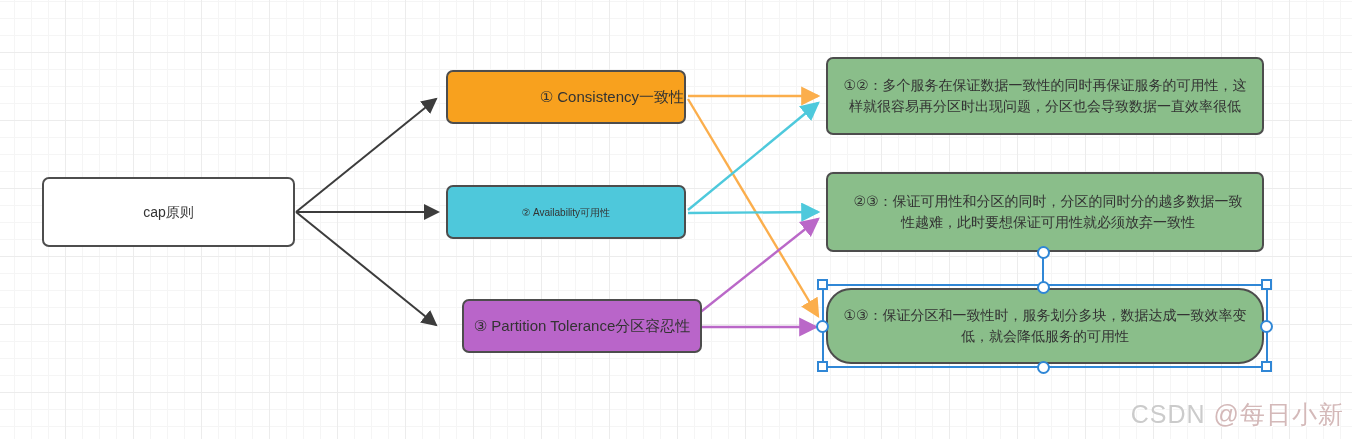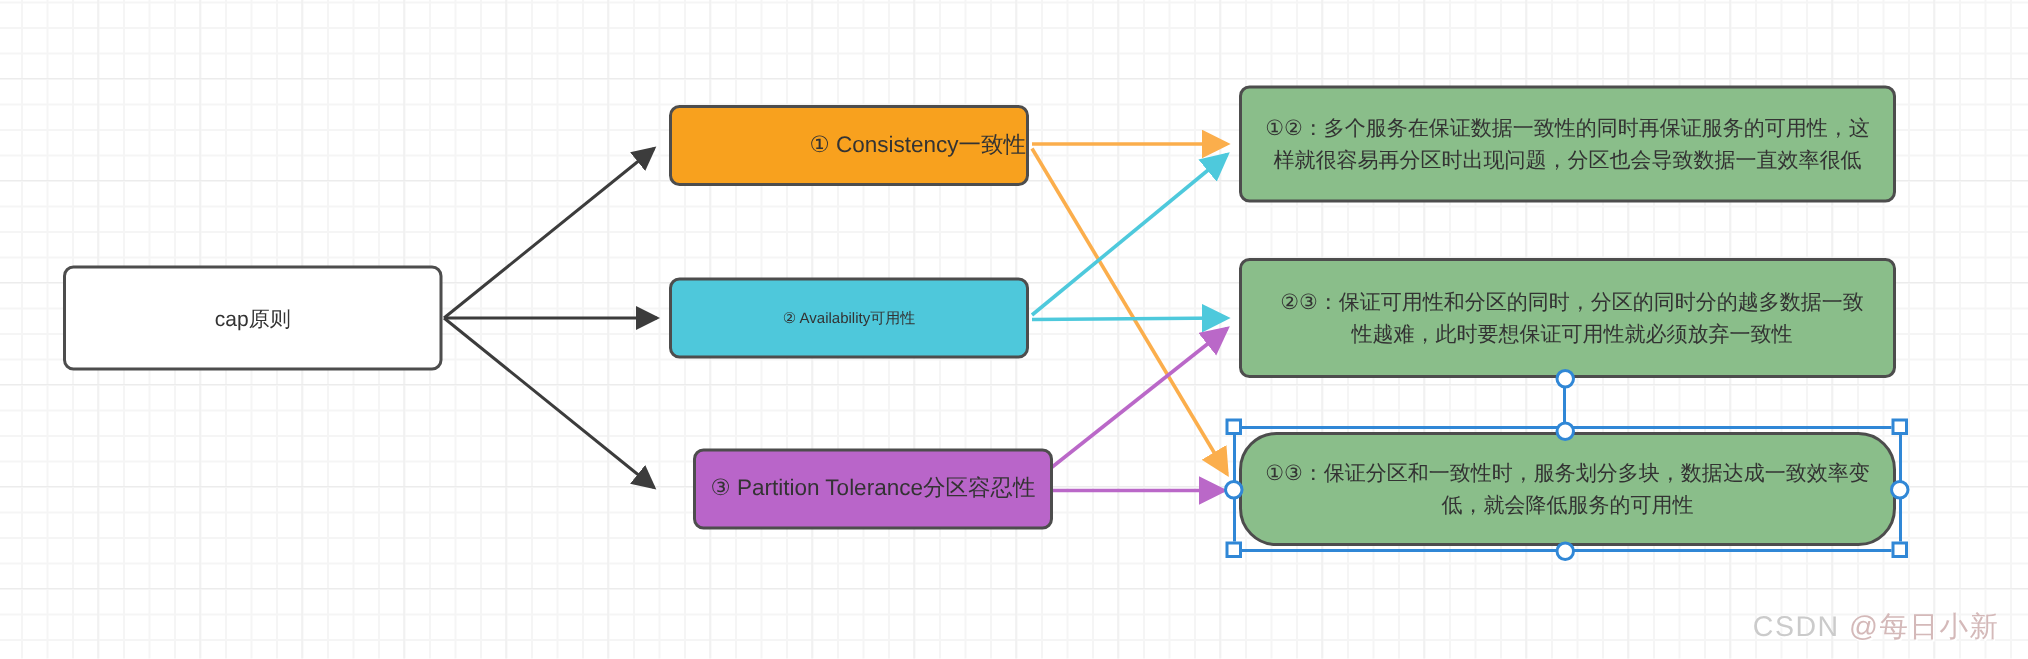--- a/index.html
+++ b/index.html
@@ -68,22 +68,22 @@
   .handle.square { width: 11px; height: 11px; }
   .handle.circle { width: 13px; height: 13px; border-radius: 50%; }
   .sel-edge-line {
     position: absolute;
     left: 1042px; top: 252px; width: 2px; height: 35px;
     background: var(--select-blue);
     z-index: 4;
   }
   .watermark {
     position: absolute;
-    right: 19px; bottom: 8px;
-    font-size: 19px;
+    right: 8px; bottom: 8px;
+    font-size: 25px;
     letter-spacing: 1px;
     z-index: 6;
     text-shadow: 1px 1px 0 rgba(255,255,255,0.95);
     user-select: none;
   }
   .watermark .brand { color: #cbcbcb; }
   .watermark .user  { color: #d4b9b9; }
   line.edge { stroke-width: 2.4px; }
   line.black { stroke-width: 2px; }
 </style>

